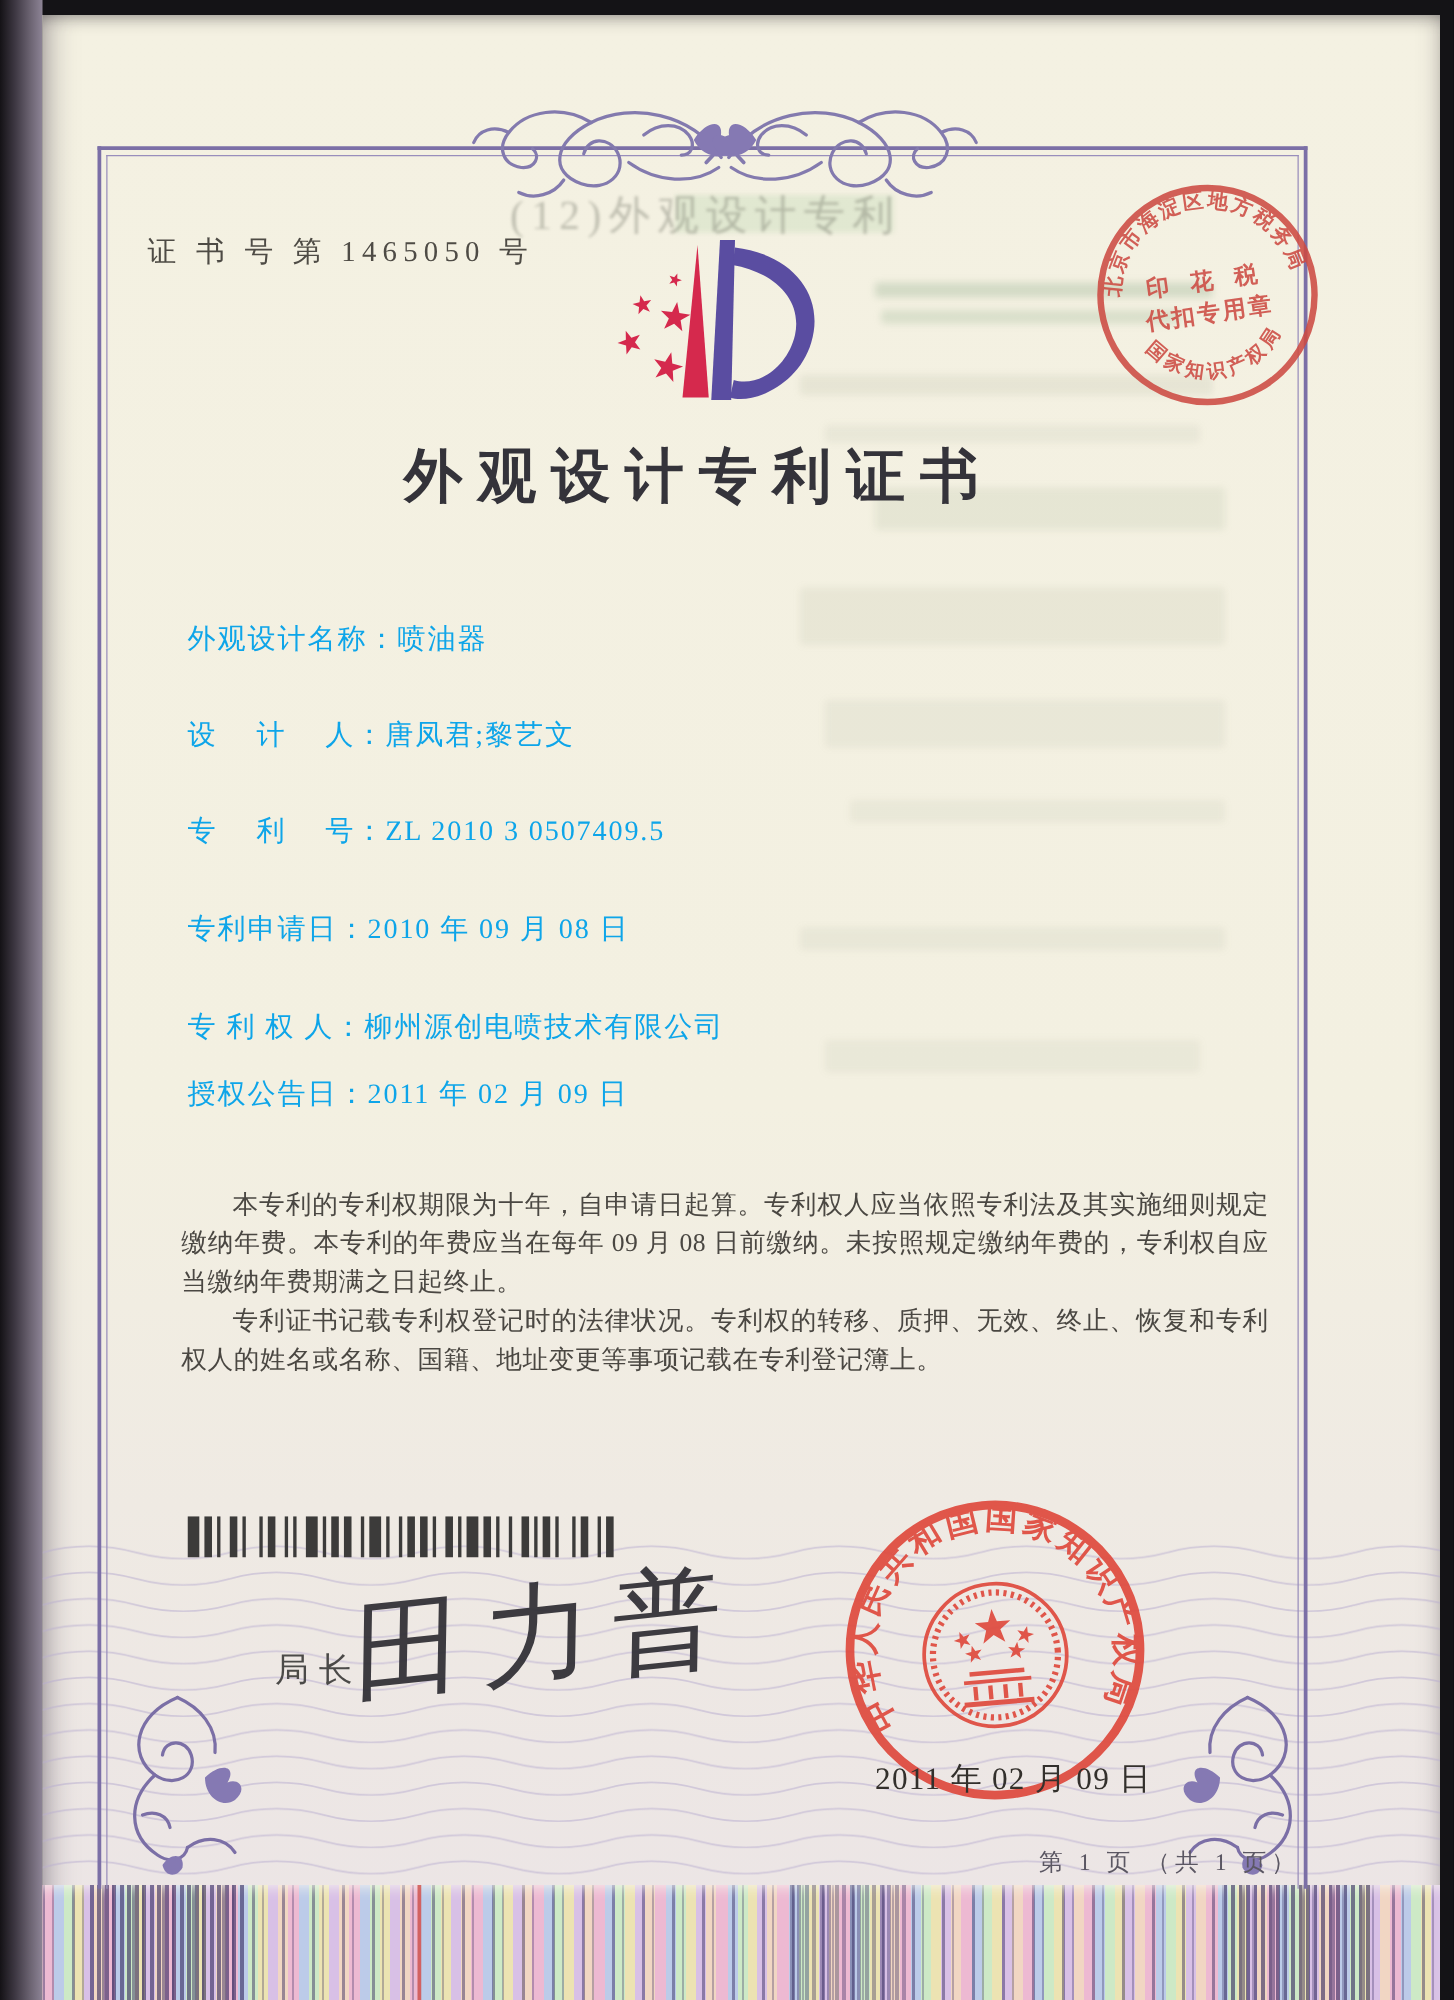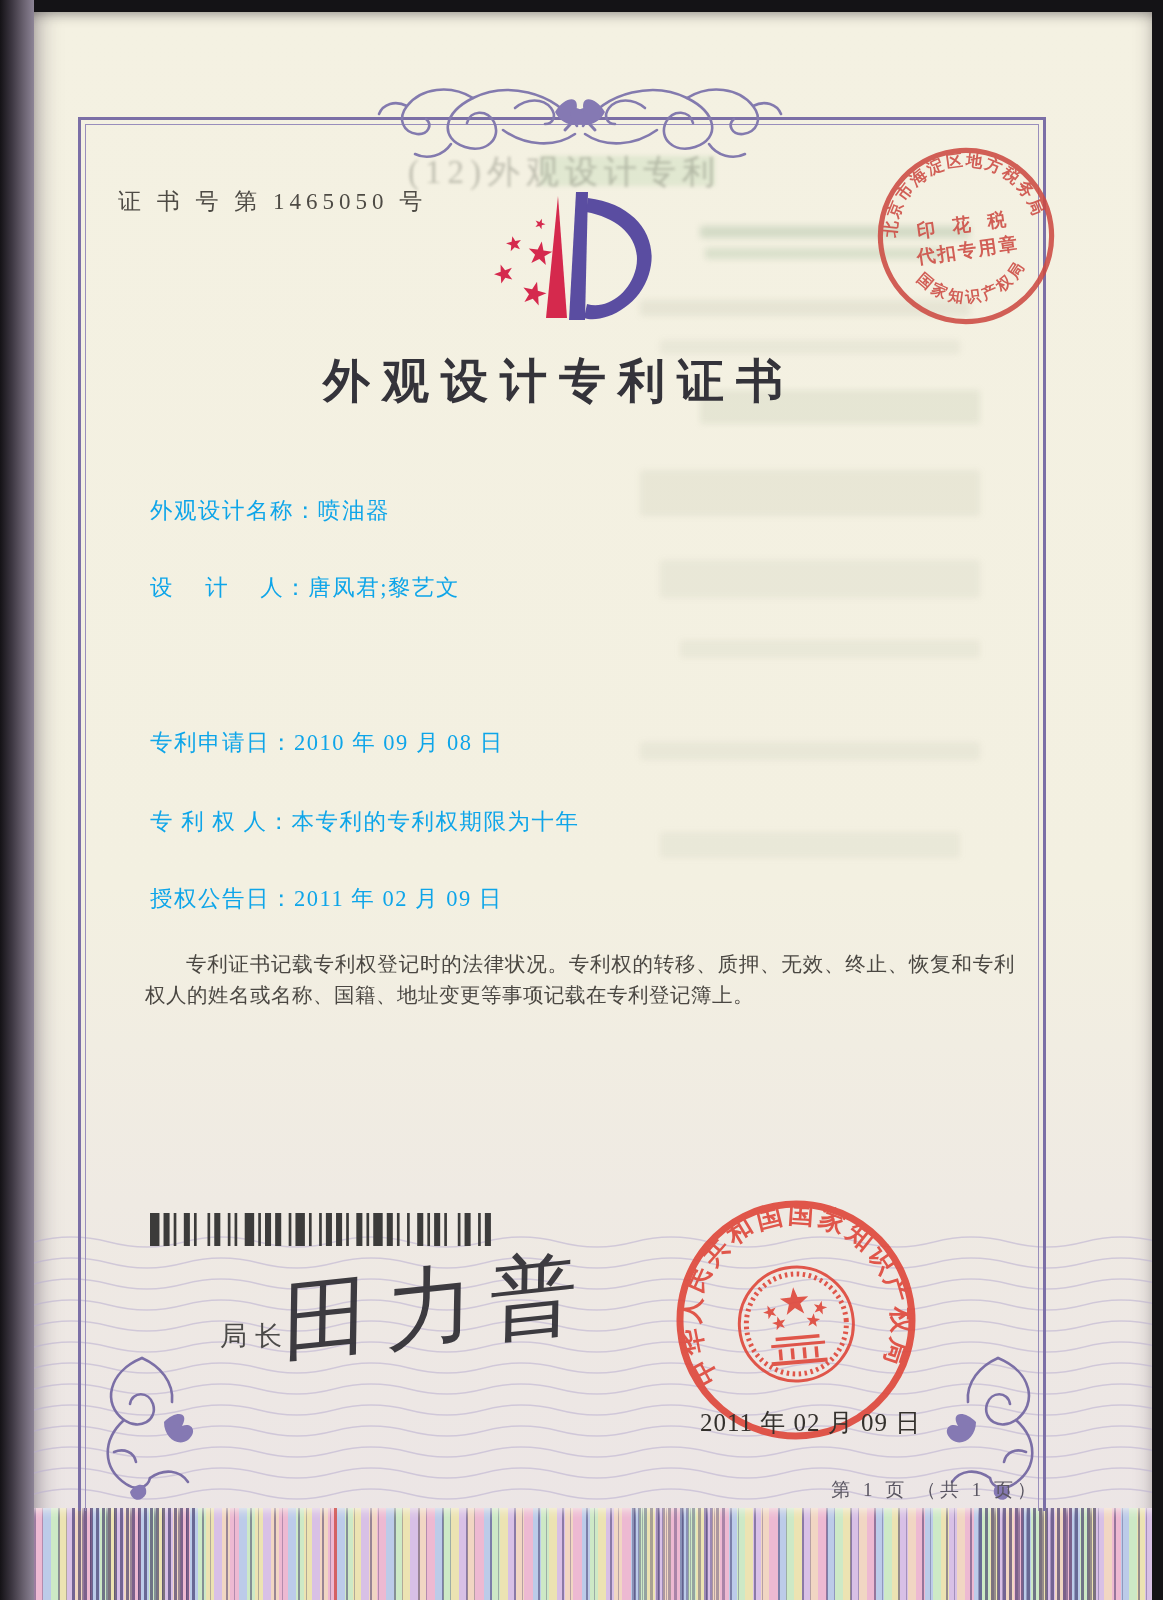--- a/index.html
+++ b/index.html
@@ -162,31 +162,35 @@
   </svg>
 
   <div class="title">外观设计专利证书</div>
 
   <div class="field" style="top:495px;">
     <span>外观设计名称：</span><span>喷油器</span>
   </div>
   <div class="field" style="top:572px;">
     <span>设　 计　 人：</span><span>唐凤君;黎艺文</span>
   </div>
+  <div class="field" style="top:649px;">
+    <span>专　 利　 号：</span><span>ZL 2010 3 0507409.5</span>
+  </div>
   <div class="field" style="top:727px;">
     <span>专利申请日：</span><span>2010 年 09 月 08 日</span>
   </div>
   <div class="field" style="top:806px;">
-    <span>专 利 权 人：</span><span>本专利的专利权期限为十年</span>
-  </div>
-  <div class="field" style="top:883px;text-align:right;">
+    <span>专 利 权 人：</span><span>柳州源创电喷技术有限公司</span>
+  </div>
+  <div class="field" style="top:859px;text-align:right;">
     <span>授权公告日：</span><span>2011 年 02 月 09 日</span>
   </div>
 
   <div class="body-text">
+    <p>本专利的专利权期限为十年，自申请日起算。专利权人应当依照专利法及其实施细则规定缴纳年费。本专利的年费应当在每年 09 月 08 日前缴纳。未按照规定缴纳年费的，专利权自应当缴纳年费期满之日起终止。</p>
     <p>专利证书记载专利权登记时的法律状况。专利权的转移、质押、无效、终止、恢复和专利权人的姓名或名称、国籍、地址变更等事项记载在专利登记簿上。</p>
   </div>
 
   <div class="barcode">
     <svg width="345" height="33">
         <rect x="0.00" y="0" width="9.45" height="33" fill="#3c3b3a"></rect>
         <rect x="13.53" y="0" width="6.06" height="33" fill="#3c3b3a"></rect>
         <rect x="23.68" y="0" width="2.68" height="33" fill="#3c3b3a"></rect>
         <rect x="33.82" y="0" width="6.06" height="33" fill="#3c3b3a"></rect>
         <rect x="43.97" y="0" width="2.68" height="33" fill="#3c3b3a"></rect>

